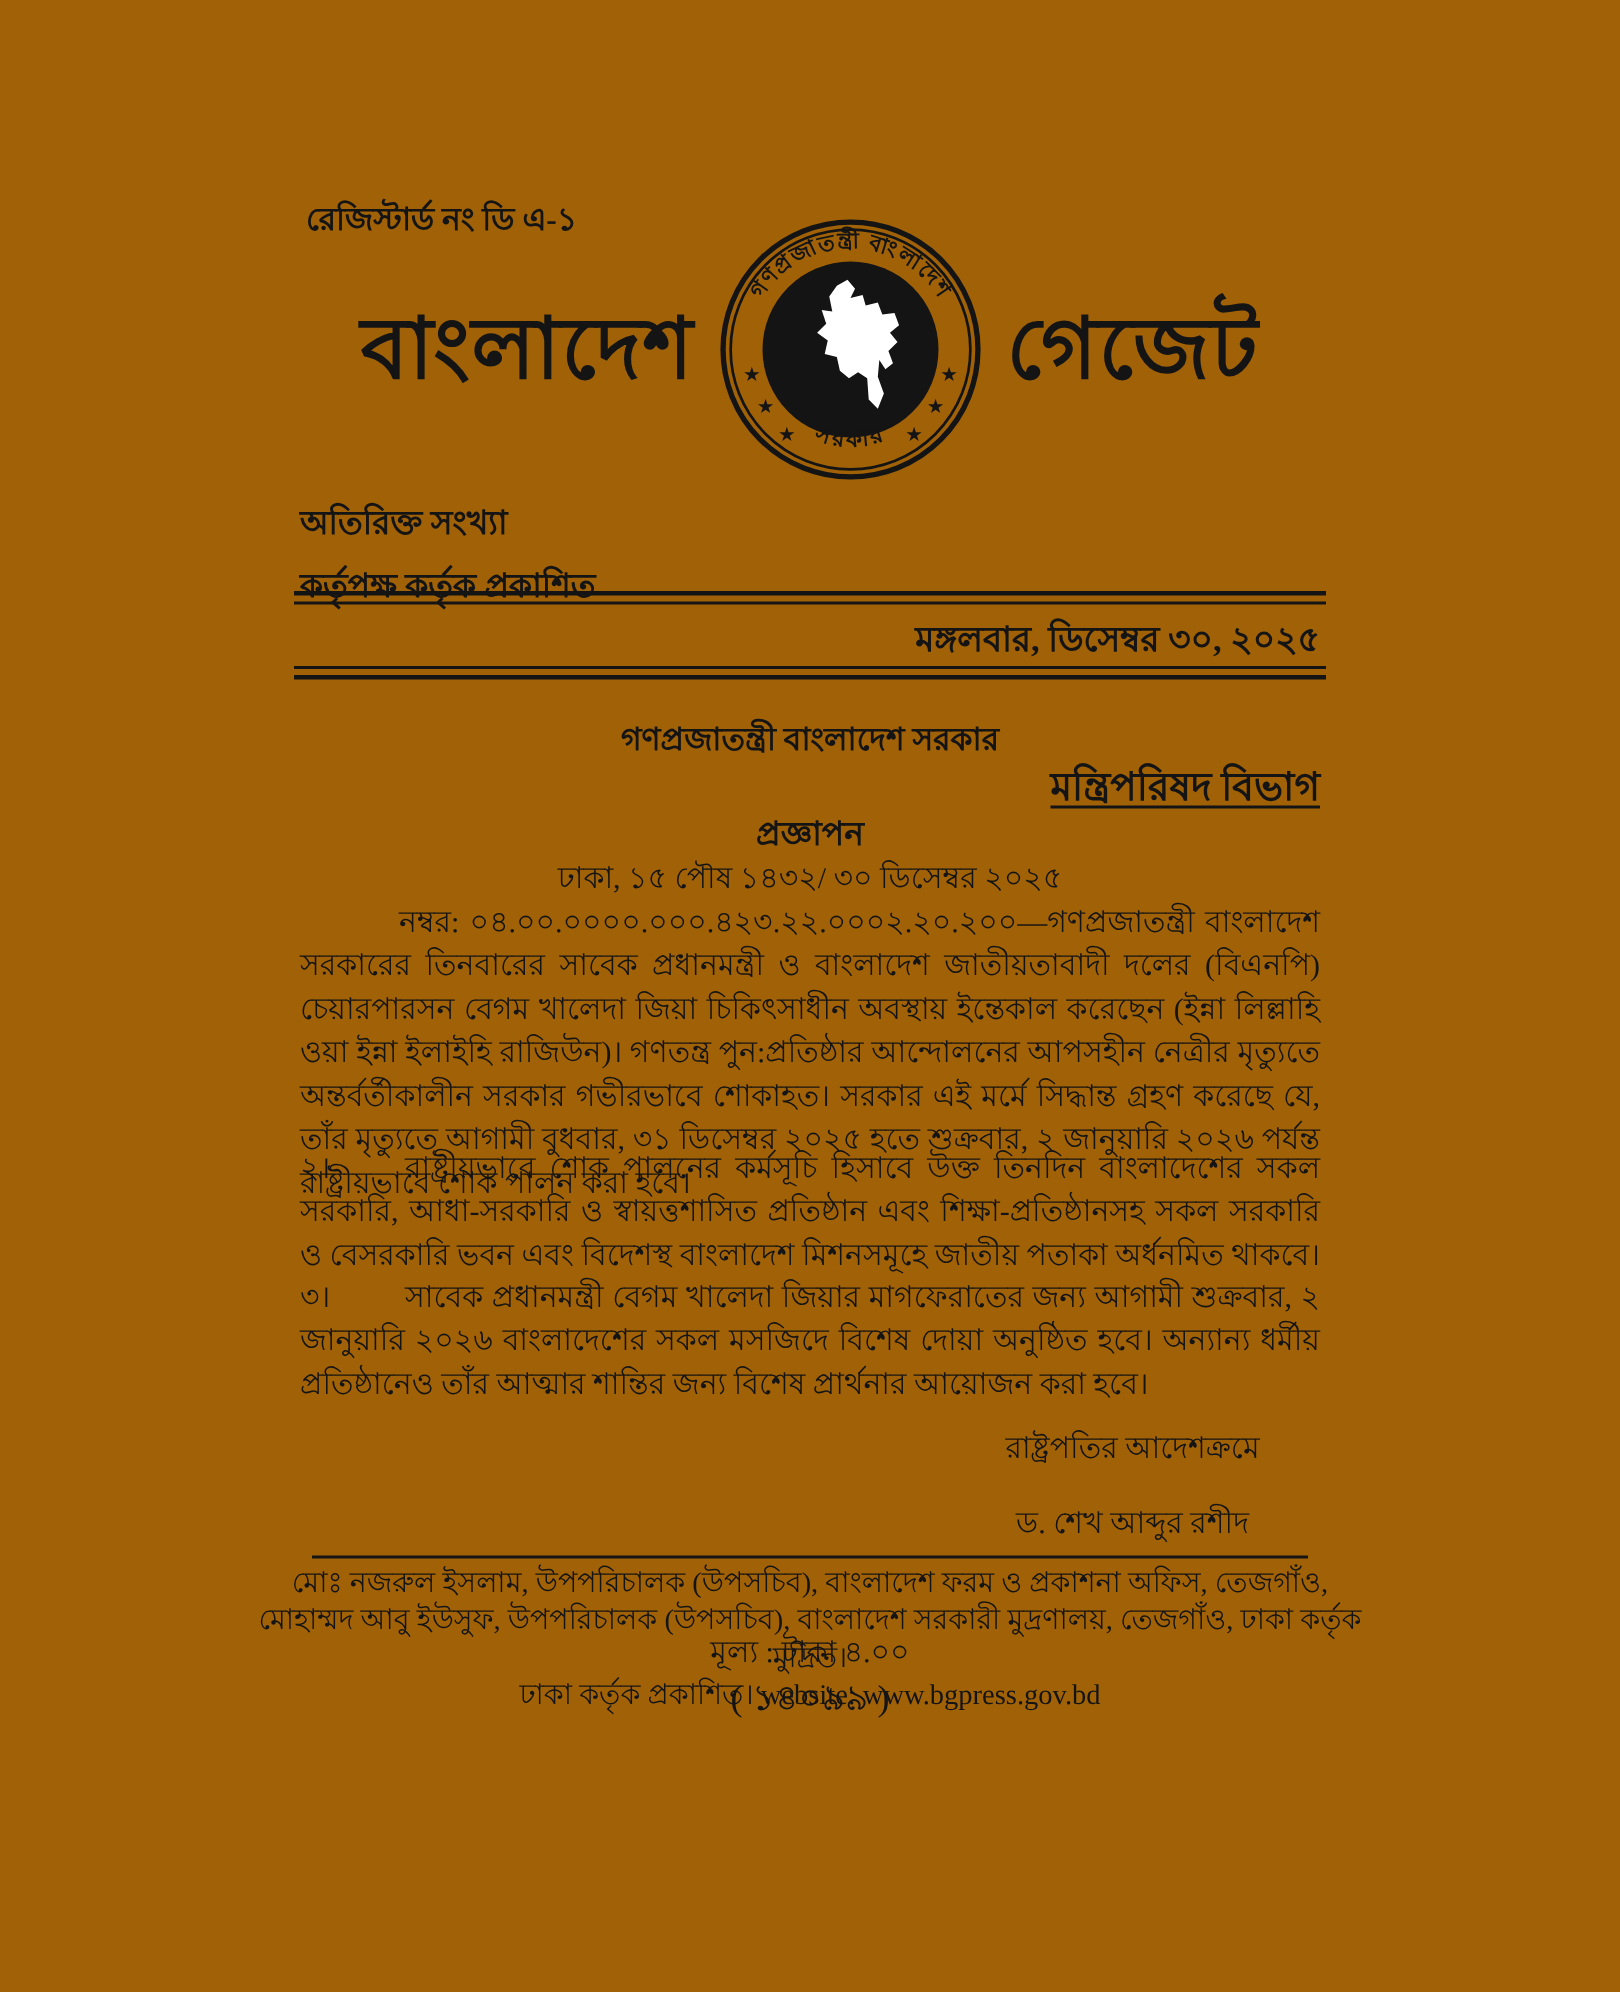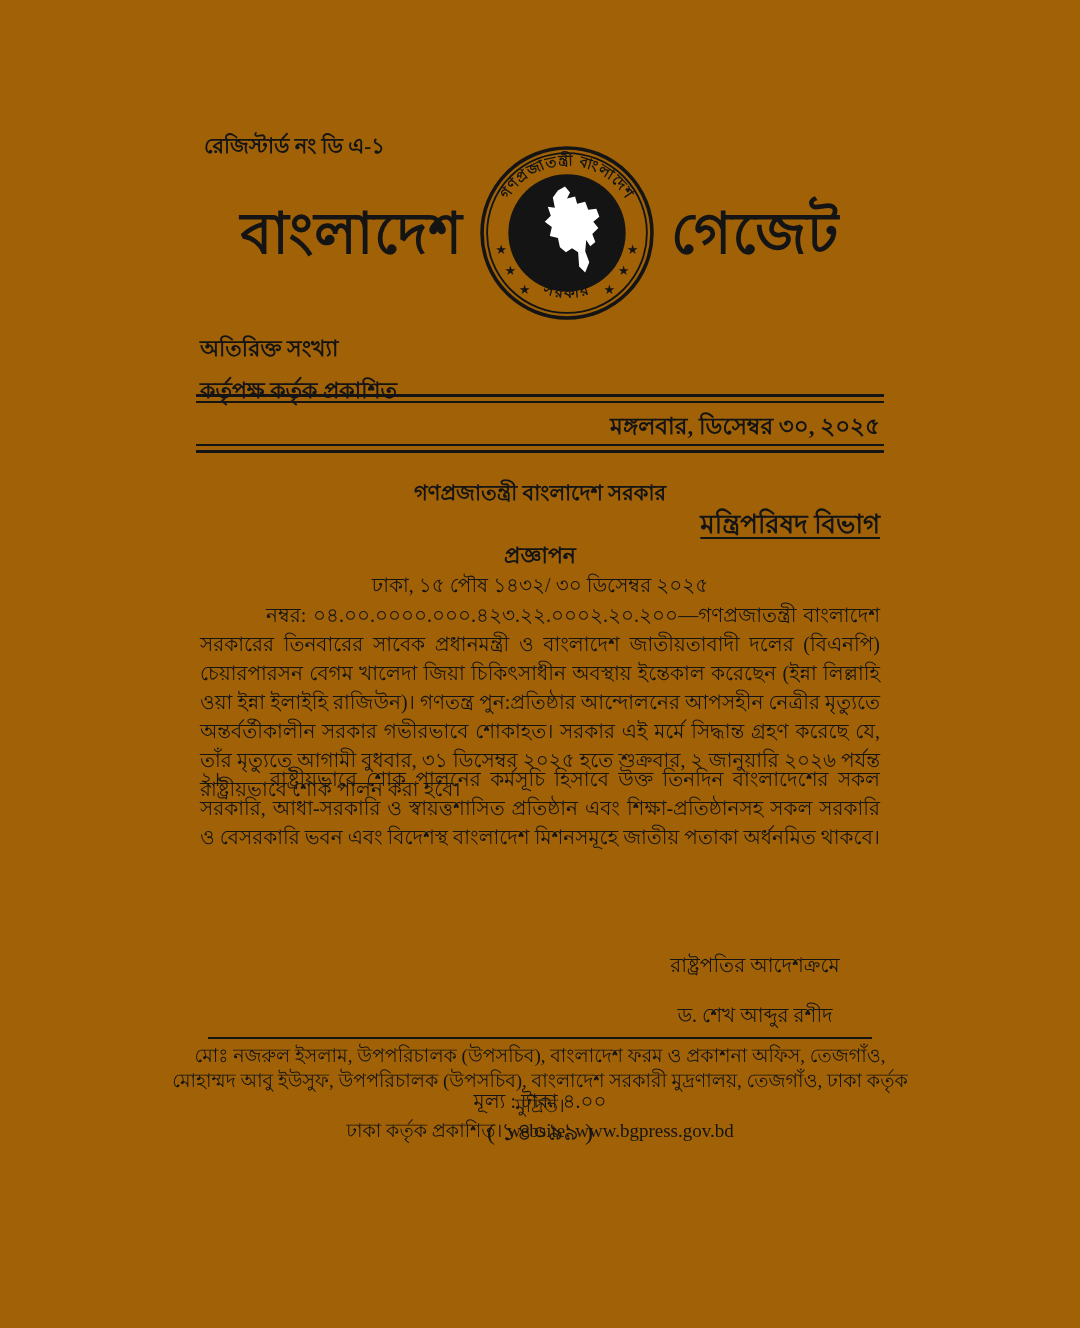--- a/index.html
+++ b/index.html
@@ -124,20 +124,21 @@
 
   <div class="abs govt-line">গণপ্রজাতন্ত্রী বাংলাদেশ সরকার</div>
   <div class="abs division-line"><span>মন্ত্রিপরিষদ বিভাগ</span></div>
   <div class="abs notification-title">প্রজ্ঞাপন</div>
   <div class="abs place-date">ঢাকা, ১৫ পৌষ ১৪৩২/ ৩০ ডিসেম্বর ২০২৫</div>
 
   <p class="abs body-para para-1">নম্বর: ০৪.০০.০০০০.০০০.৪২৩.২২.০০০২.২০.২০০—গণপ্রজাতন্ত্রী বাংলাদেশ সরকারের তিনবারের সাবেক প্রধানমন্ত্রী ও বাংলাদেশ জাতীয়তাবাদী দলের (বিএনপি) চেয়ারপারসন বেগম খালেদা জিয়া চিকিৎসাধীন অবস্থায় ইন্তেকাল করেছেন (ইন্না লিল্লাহি ওয়া ইন্না ইলাইহি রাজিউন)। গণতন্ত্র পুন:প্রতিষ্ঠার আন্দোলনের আপসহীন নেত্রীর মৃত্যুতে অন্তর্বর্তীকালীন সরকার গভীরভাবে শোকাহত। সরকার এই মর্মে সিদ্ধান্ত গ্রহণ করেছে যে, তাঁর মৃত্যুতে আগামী বুধবার, ৩১ ডিসেম্বর ২০২৫ হতে শুক্রবার, ২ জানুয়ারি ২০২৬ পর্যন্ত রাষ্ট্রীয়ভাবে শোক পালন করা হবে।</p>
 
   <p class="abs body-para para-2"><span class="pnum">২।</span><span>রাষ্ট্রীয়ভাবে শোক পালনের কর্মসূচি হিসাবে উক্ত তিনদিন বাংলাদেশের সকল সরকারি, আধা-সরকারি ও স্বায়ত্তশাসিত প্রতিষ্ঠান এবং শিক্ষা-প্রতিষ্ঠানসহ সকল সরকারি ও বেসরকারি ভবন এবং বিদেশস্থ বাংলাদেশ মিশনসমূহে জাতীয় পতাকা অর্ধনমিত থাকবে।</span></p>
 
+  <p class="abs body-para para-3"><span class="pnum">৩।</span><span>সাবেক প্রধানমন্ত্রী বেগম খালেদা জিয়ার মাগফেরাতের জন্য আগামী শুক্রবার, ২ জানুয়ারি ২০২৬ বাংলাদেশের সকল মসজিদে বিশেষ দোয়া অনুষ্ঠিত হবে। অন্যান্য ধর্মীয় প্রতিষ্ঠানেও তাঁর আত্মার শান্তির জন্য বিশেষ প্রার্থনার আয়োজন করা হবে।</span></p>
 
   <div class="abs signature-block">
     <div class="sig-order">রাষ্ট্রপতির আদেশক্রমে</div>
     <div class="sig-name">ড. শেখ আব্দুর রশীদ</div>
   </div>
 
   <div class="abs footer-rule"></div>
 
   <div class="abs imprint">
     <div>মোঃ নজরুল ইসলাম, উপপরিচালক (উপসচিব), বাংলাদেশ ফরম ও প্রকাশনা অফিস, তেজগাঁও,</div>

